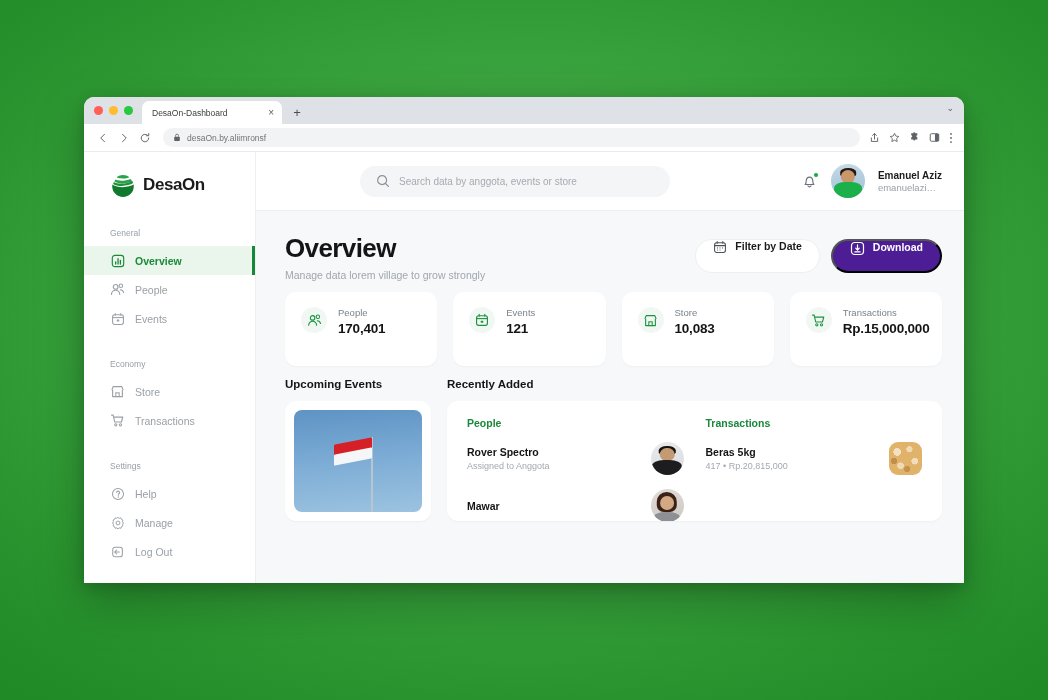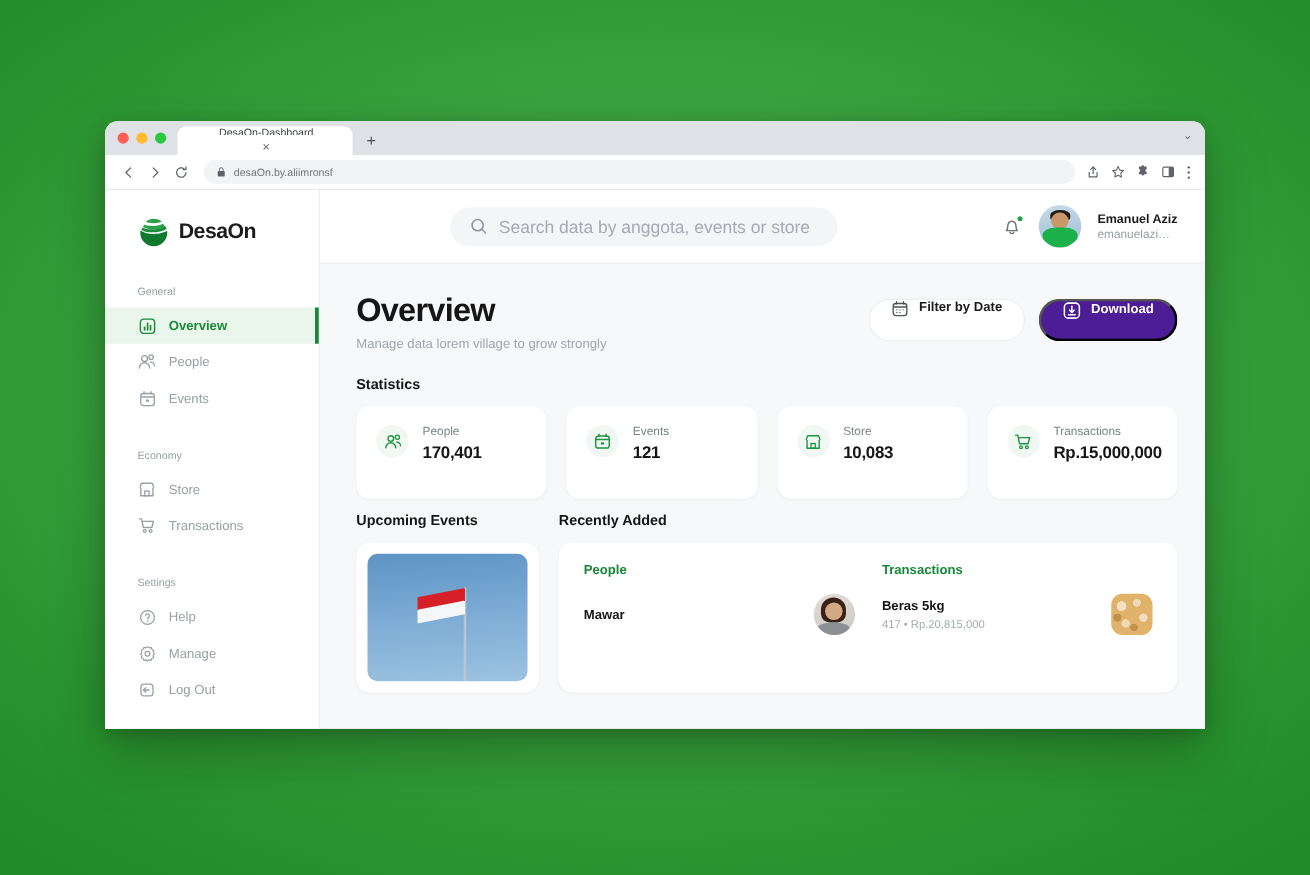--- a/index.html
+++ b/index.html
@@ -33,21 +33,21 @@
   }
   .traffic { display: flex; align-items: center; gap: 6px; height: 27px; padding-right: 9px; }
   .dot { width: 9px; height: 9px; border-radius: 50%; }
   .dot.r { background: #ff5f57; }
   .dot.y { background: #febc2e; }
   .dot.g { background: #28c840; }
   .tab {
     height: 23px; min-width: 140px; max-width: 150px;
     background: #ffffff; border-radius: 7px 7px 0 0;
     display: flex; align-items: center; padding: 0 8px 0 10px;
-    gap: 6px; font-size: 9px; color: #3c4043; flex-direction: column;
+    gap: 6px; font-size: 9px; color: #3c4043;
   }
   .tab-title { flex: 1; white-space: nowrap; overflow: hidden; text-overflow: ellipsis; font-size: 8.5px; }
   .tab-close { font-size: 10px; color: #5f6368; line-height: 1; cursor: pointer; }
   .new-tab {
     width: 22px; height: 23px; display: flex; align-items: center; justify-content: center;
     font-size: 13px; color: #4a4f55; cursor: pointer; margin-left: 4px;
   }
   .tabstrip-right {
     position: absolute; right: 10px; top: 6px;
     font-size: 9px; color: #5f6368; cursor: pointer;
@@ -104,21 +104,21 @@
   .main { flex: 1; display: flex; flex-direction: column; min-width: 0; }
   .topbar {
     height: 59px; background: #ffffff; border-bottom: 1px solid #eceef0;
     display: flex; align-items: center; padding: 0 22px 0 0; flex-shrink: 0;
   }
   .search {
     width: 310px; height: 31px; background: #f4f5f6; border-radius: 16px;
     display: flex; align-items: center; gap: 9px; padding: 0 16px;
     margin-left: 104px; cursor: text;
   }
-  .search-ph { font-size: 14px; color: #a5abb3; }
+  .search-ph { font-size: 10px; color: #a5abb3; }
   .topbar-right { margin-left: auto; display: flex; align-items: center; gap: 13px; }
   .bell-wrap { position: relative; width: 17px; height: 17px; cursor: pointer; }
   .bell-dot {
     position: absolute; right: -1px; top: -1px; width: 6px; height: 6px;
     border-radius: 50%; background: #1fa23f; border: 1.2px solid #fff;
   }
   .avatar {
     width: 34px; height: 34px; border-radius: 50%; flex-shrink: 0; overflow: hidden;
     background: linear-gradient(170deg,#c9dbe8 0%,#b5cfe0 40%,#9dbfd4 100%);
     position: relative;
@@ -476,21 +476,20 @@
                     <path d="M8 4.2 V9.4" stroke="#ffffff" stroke-width="1.3" stroke-linecap="round"></path>
                     <path d="M6.1 7.6 L8 9.6 L9.9 7.6" fill="none" stroke="#ffffff" stroke-width="1.3" stroke-linecap="round" stroke-linejoin="round"></path>
                     <path d="M5.2 11.6 H10.8" stroke="#ffffff" stroke-width="1.3" stroke-linecap="round"></path>
                   </svg>
               </span>
               <span>Download</span>
             </button>
           </div>
         </div>
 
-        <div class="sec-title">Statistics</div>
 
         <div class="stats">
           <div class="stat-card">
             <span class="stat-ic">
               <svg width="15" height="15" viewBox="0 0 16 16">
                   <circle cx="6" cy="5.2" r="2.4" fill="none" stroke="#1d9440" stroke-width="1.2"></circle>
                   <path d="M1.8 13 a4.2 4.2 0 0 1 8.4 0" fill="none" stroke="#1d9440" stroke-width="1.2" stroke-linecap="round"></path>
                   <circle cx="11.6" cy="4" r="1.8" fill="none" stroke="#1d9440" stroke-width="1.1"></circle>
                   <path d="M11 8.2 a3.5 3.5 0 0 1 3.4 3.1" fill="none" stroke="#1d9440" stroke-width="1.1" stroke-linecap="round"></path>
                 </svg>
@@ -558,20 +557,31 @@
             </div>
           </div>
 
           <div class="lower-col-right">
             <div class="col-title">Recently Added</div>
             <div class="added-card">
 
               <div class="added-col">
                 <div class="added-col-title">People</div>
 
+                <div class="added-row">
+                  <span class="added-texts">
+                    <span class="added-name" style="display:block">Rover Spectro</span>
+                    <span class="added-sub" style="display:block">Assigned to Anggota</span>
+                  </span>
+                  <span class="added-thumb th-person1">
+                    <span class="hair"></span>
+                    <span class="head"></span>
+                    <span class="body"></span>
+                  </span>
+                </div>
 
                 <div class="added-row">
                   <span class="added-texts">
                     <span class="added-name" style="display:block">Mawar</span>
                   </span>
                   <span class="added-thumb th-person2">
                     <span class="hair"></span>
                     <span class="head"></span>
                     <span class="body"></span>
                   </span>

